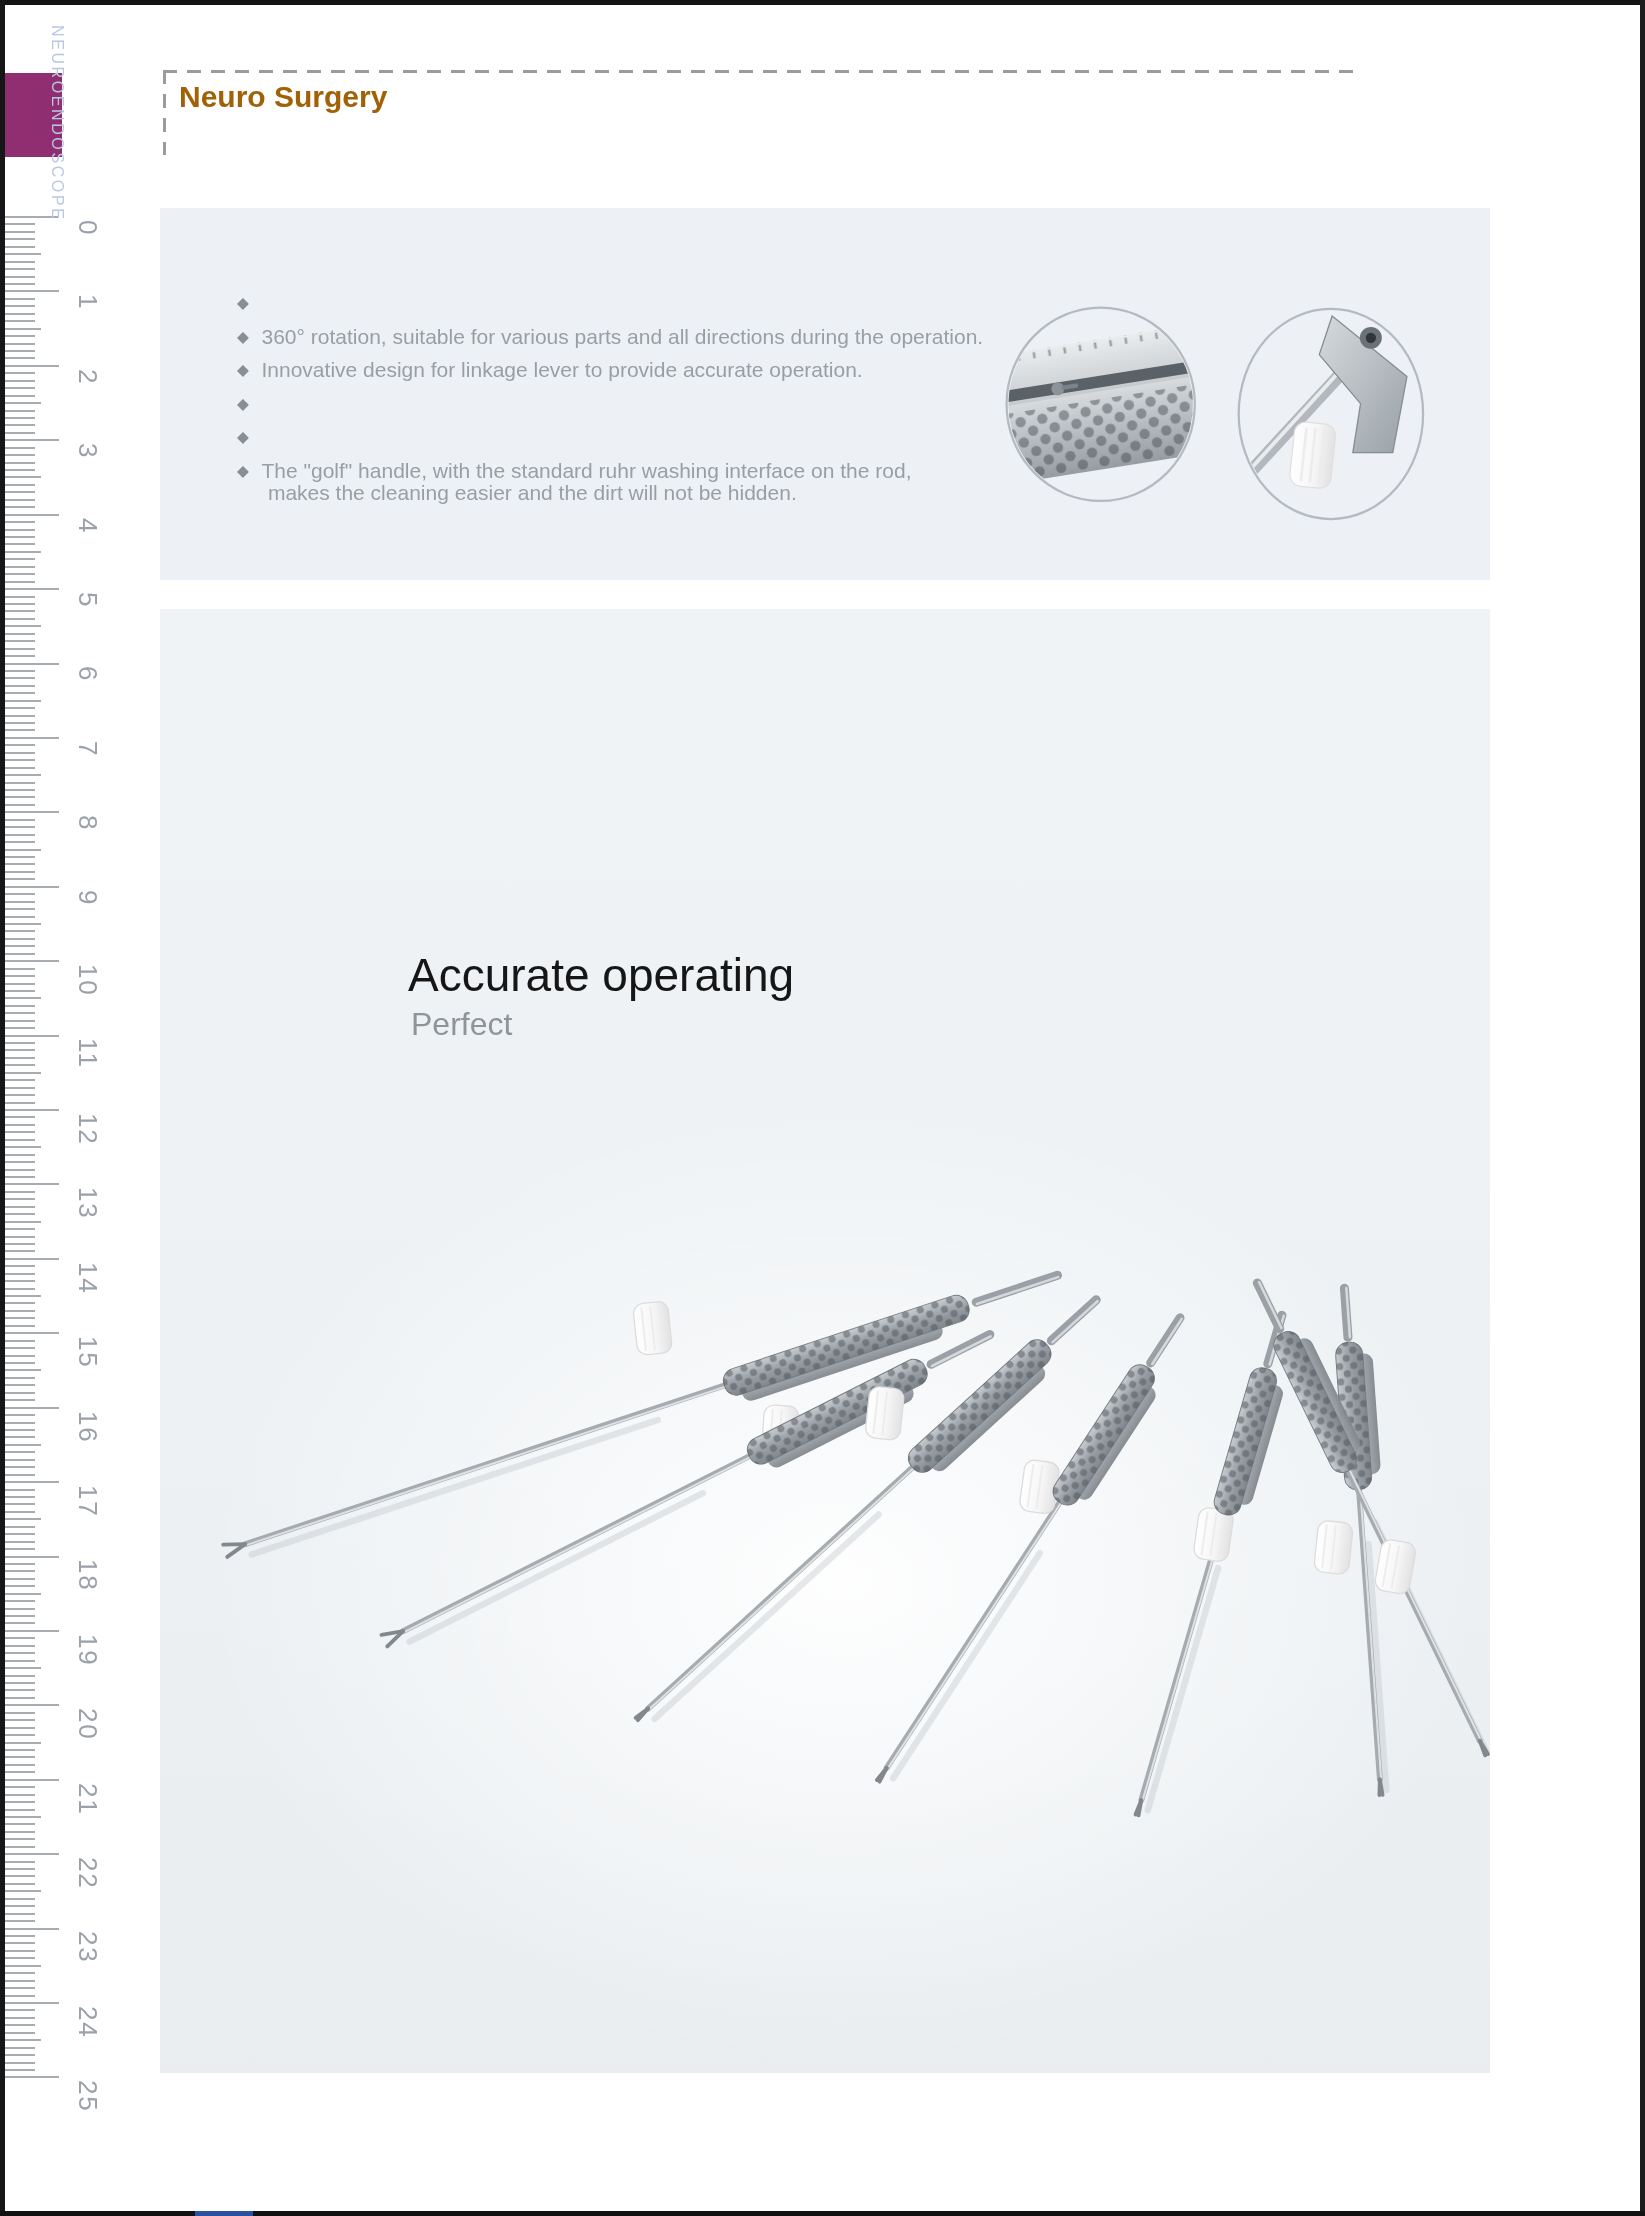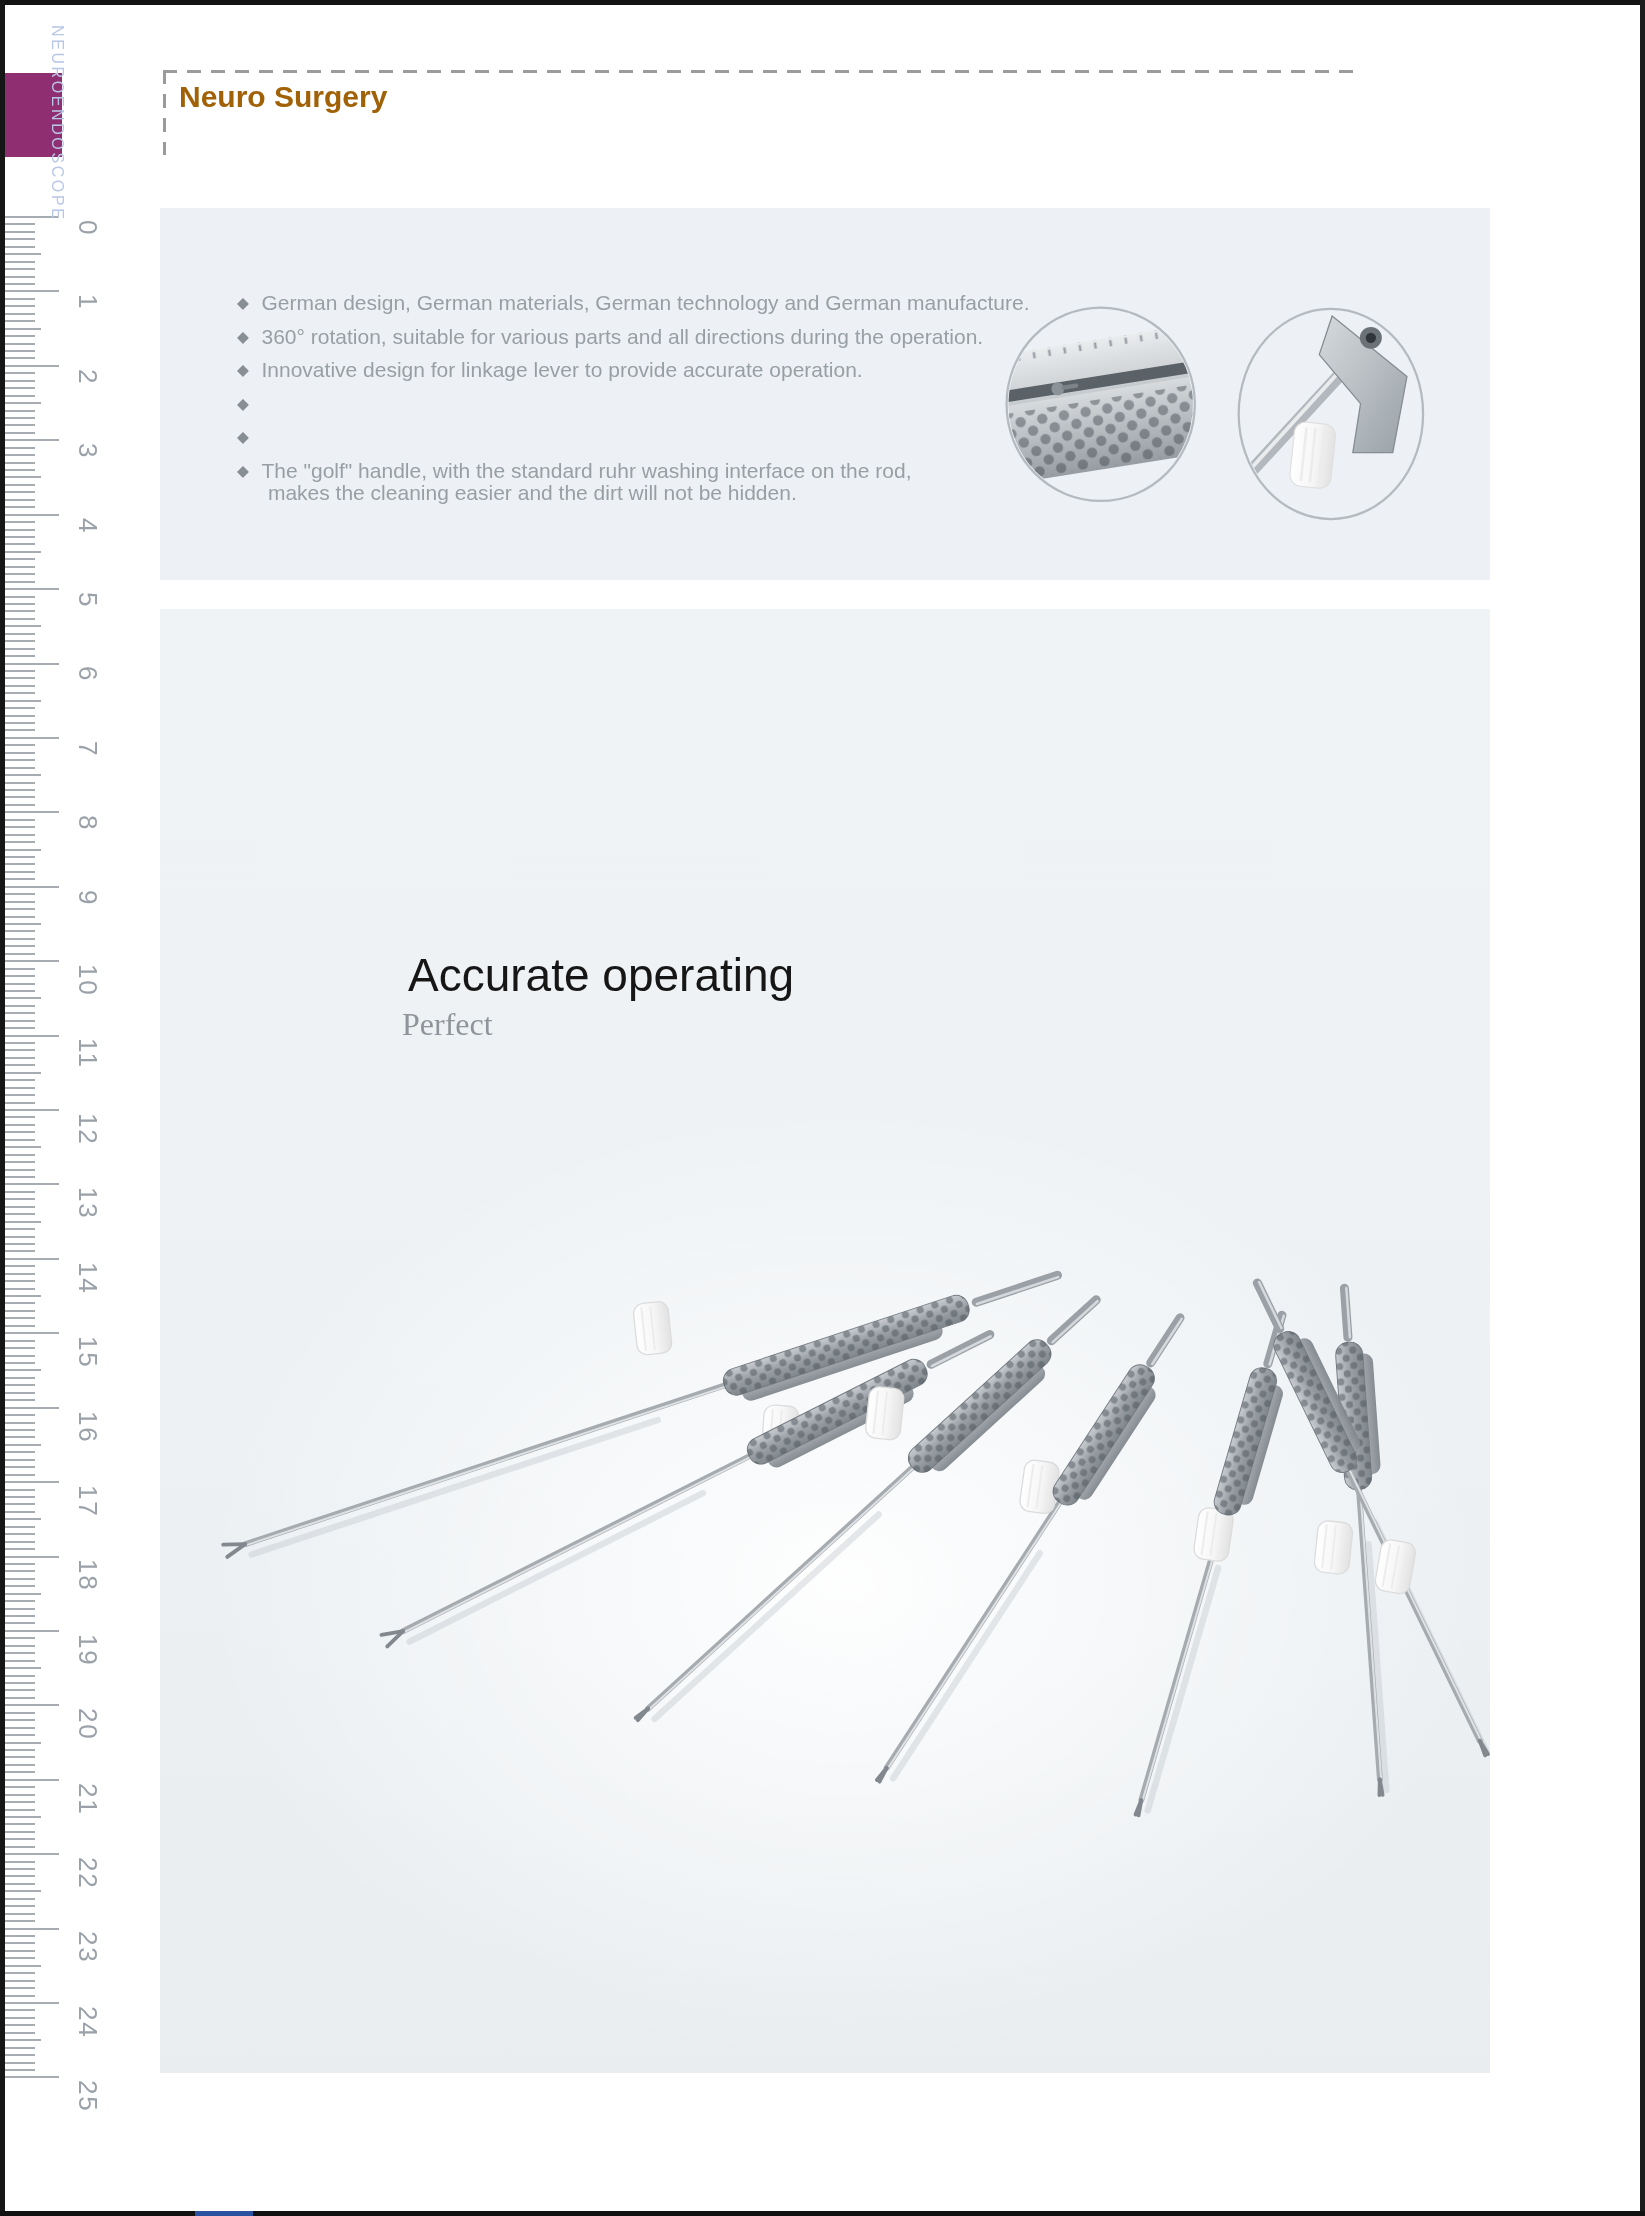--- a/index.html
+++ b/index.html
@@ -44,21 +44,21 @@
   .diamond{width:24.5px;flex:0 0 24.5px;font-size:15.5px;line-height:22px;color:#878E94;}
   .lines{font-size:21px;line-height:22px;color:#989FA4;}
   .lines .cont{padding-left:6.4px;}
   
   .photo-panel{position:absolute;left:160px;top:609px;width:1330px;height:1464px;
                background:linear-gradient(180deg,#F0F3F6 0%,#EDF1F4 55%,#E9EDF0 100%);}
   .photo-glow{position:absolute;left:39px;top:490px;width:1290px;height:967px;
               background:radial-gradient(closest-side,rgba(255,255,255,0.95),rgba(255,255,255,0));}
   .hero-title{position:absolute;left:408px;top:950px;font-size:46px;font-weight:normal;
               color:#161616;line-height:1.1;}
-  .hero-sub{position:absolute;left:402px;top:1007px;font-size:32px;color:#8E9499;line-height:1.1;font-family:Liberation Serif, serif;}
+  .hero-sub{position:absolute;left:411px;top:1007px;font-size:32px;color:#8E9499;line-height:1.1;}
   .overlay-svg{position:absolute;left:0;top:0;pointer-events:none;}
 </style>
 </head>
 <body>
 
 <div class="page">
 
   <div class="ruler">
       <div class="tick major" style="top: 216px;"></div>
       <div class="tick minor" style="top: 223px;"></div>
@@ -344,23 +344,20 @@
 
   <div class="dash-top"></div>
   <div class="dash-left"></div>
 
   <div class="page-title">Neuro Surgery</div>
 
   <section class="features-panel">
     <ul class="feature-list">
         <li>
           <span class="diamond">◆</span>
-          <div class="lines">
-            <div>German design, German materials, German technology and German manufacture.</div>
-          </div>
         </li>
         <li>
           <span class="diamond">◆</span>
           <div class="lines">
             <div>360° rotation, suitable for various parts and all directions during the operation.</div>
           </div>
         </li>
         <li>
           <span class="diamond">◆</span>
           <div class="lines">

